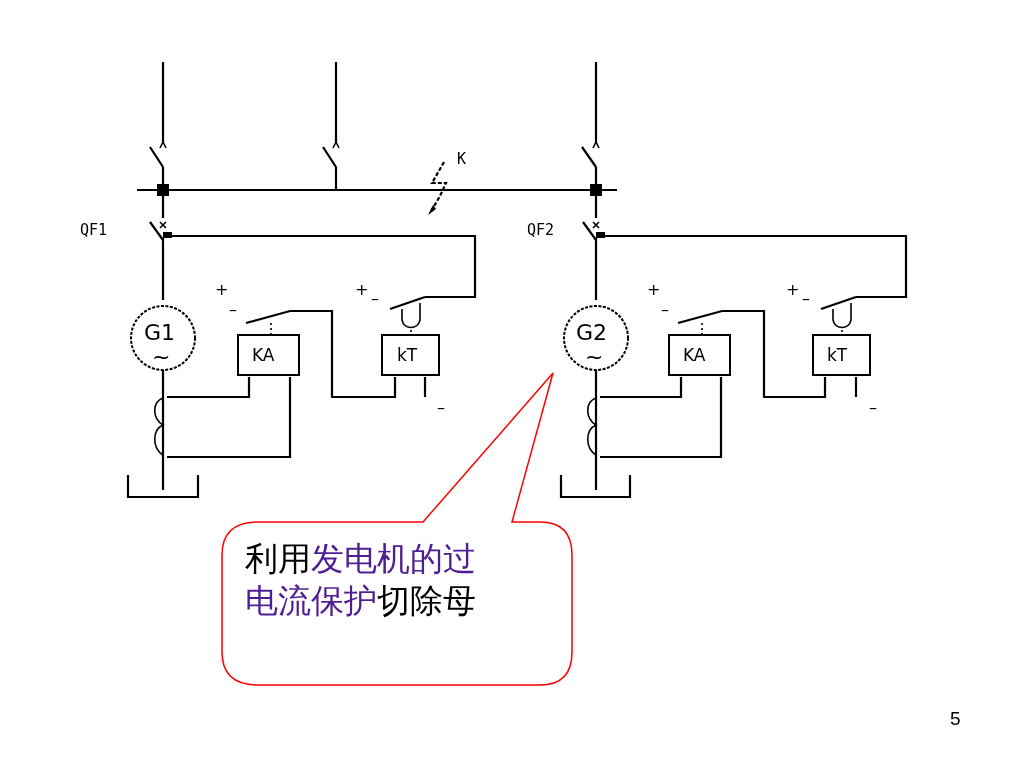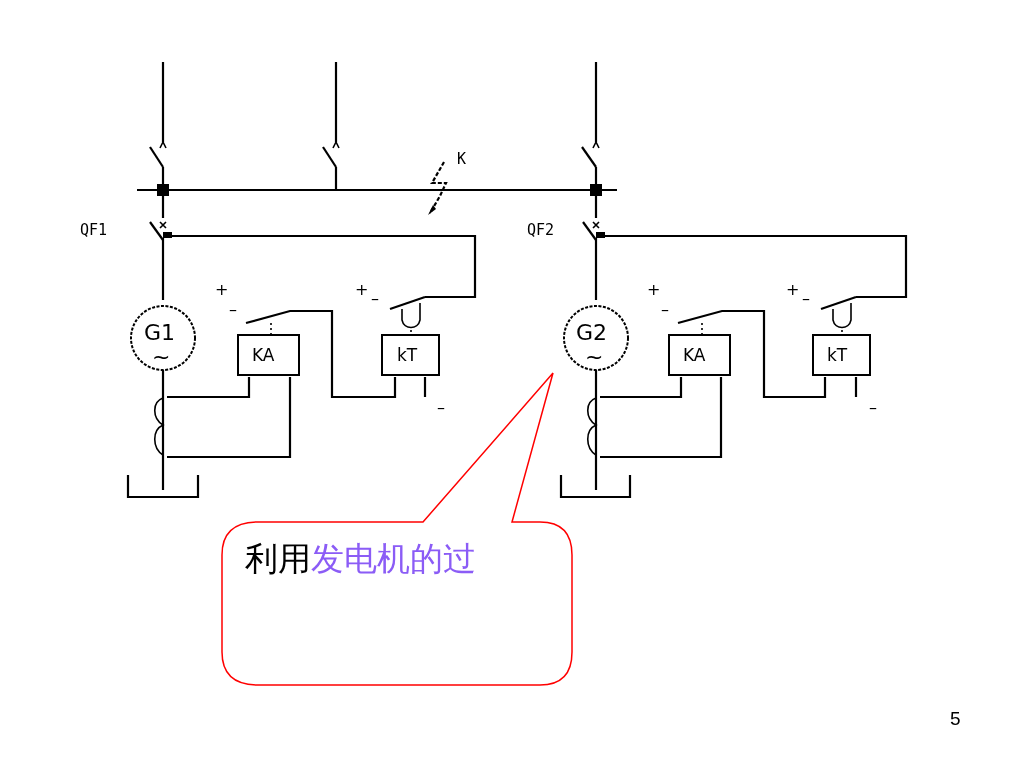--- a/index.html
+++ b/index.html
@@ -8,21 +8,21 @@
   .ln { stroke:#000; stroke-width:2.2; fill:none; }
   .ln-thin { stroke:#000; stroke-width:1.6; fill:none; }
   .lbl { font-family:"DejaVu Sans Mono", monospace; font-size:15px; fill:#000; }
   .lbl-box { font-family:"DejaVu Sans", sans-serif; font-size:17px; fill:#000; }
   .lbl-gen { font-family:"DejaVu Sans", sans-serif; font-size:22px; fill:#000; }
   .sign { font-family:"DejaVu Sans", sans-serif; font-size:16px; fill:#000; }
   .callout-text {
     position:absolute; left:245px; top:538px; width:300px;
     font-family:"DejaVu Serif", serif; font-size:33px; line-height:42px; color:#000;
   }
-  .red { color:#8b5cf6; }
+  .red { color:#4c1d95; }
   .page-num { position:absolute; left:950px; top:708px; font-family:"Liberation Sans", sans-serif; font-size:19px; color:#000; }
 </style>
 </head>
 <body>
 
 <svg id="diagram" width="1024" height="768">
 
   <line class="ln" x1="163" y1="62" x2="163" y2="142"></line>
   <line class="ln" x1="336" y1="62" x2="336" y2="142"></line>
   <line class="ln" x1="596" y1="62" x2="596" y2="142"></line>
@@ -141,15 +141,16 @@
 
   <path fill="#fff" stroke="#ff0000" stroke-width="1.5" d="M258,522 L423,522 L553,373 L512,522 L540,522
            Q572,522 572,555 L572,652
            Q572,685 540,685 L258,685
            Q222,685 222,652 L222,555
            Q222,522 258,522 Z"></path>
 </svg>
 
 <div class="callout-text">
   <div><span>利用</span><span class="red">发电机的过</span></div>
+  <div><span class="red">电流保护</span><span>切除母</span></div>
 </div>
 
 <div class="page-num">5</div>
 
 </body></html>

